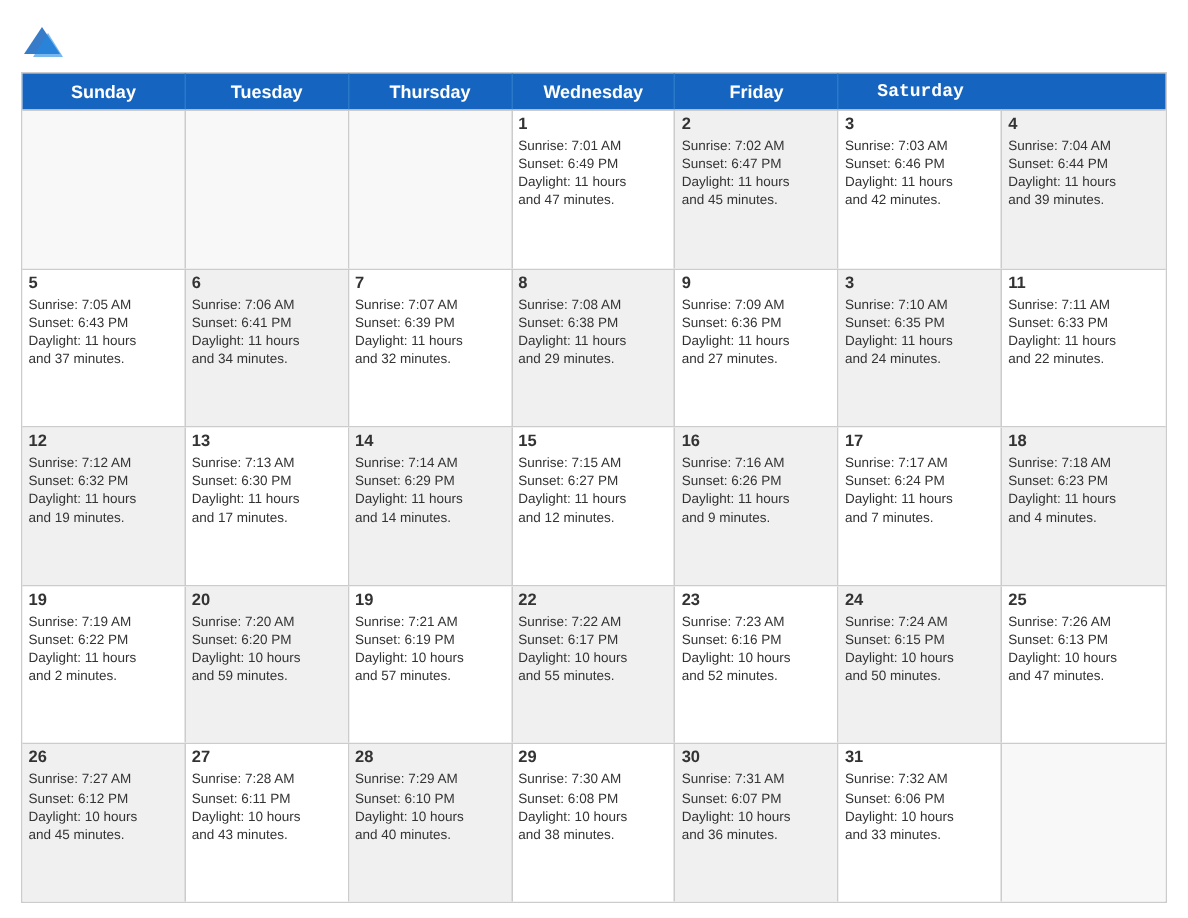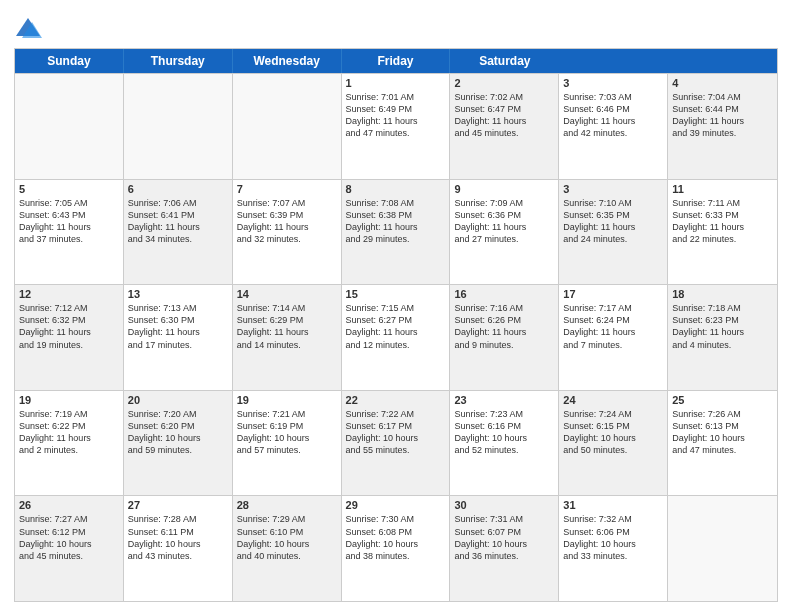--- a/index.html
+++ b/index.html
@@ -74,21 +74,21 @@
       background: #1565c0;
     }
     .cal-header-cell {
       color: #fff;
       font-size: 12px;
       font-weight: bold;
       padding: 5px 4px;
       text-align: center;
       border-right: 1px solid #2979c8;
     }
-    .cal-header-cell:last-child { border-right: none; }
+    .cal-header-cell:last-child { border-right: none; font-family: Liberation Mono, monospace; }
     .cal-body {
       flex: 1;
       display: flex;
       flex-direction: column;
     }
     .cal-row {
       display: grid;
       grid-template-columns: repeat(7, 1fr);
       flex: 1;
       border-top: 1px solid #ccc;
@@ -135,20 +135,21 @@
     </div>
     <div class="title-block">
       <div class="month-title"></div>
       <div class="location"></div>
     </div>
   </div>
 
   <div class="calendar">
     <div class="cal-header-row" id="cal-header">
         <div class="cal-header-cell">Sunday</div>
+        <div class="cal-header-cell">Tuesday</div>
         <div class="cal-header-cell">Thursday</div>
         <div class="cal-header-cell">Wednesday</div>
         <div class="cal-header-cell">Friday</div>
         <div class="cal-header-cell">Saturday</div>
       </div>
     <div class="cal-body" id="cal-body">
         <div class="cal-row">
           <div class="cal-cell empty"></div>
           <div class="cal-cell empty"></div>
           <div class="cal-cell empty"></div>

